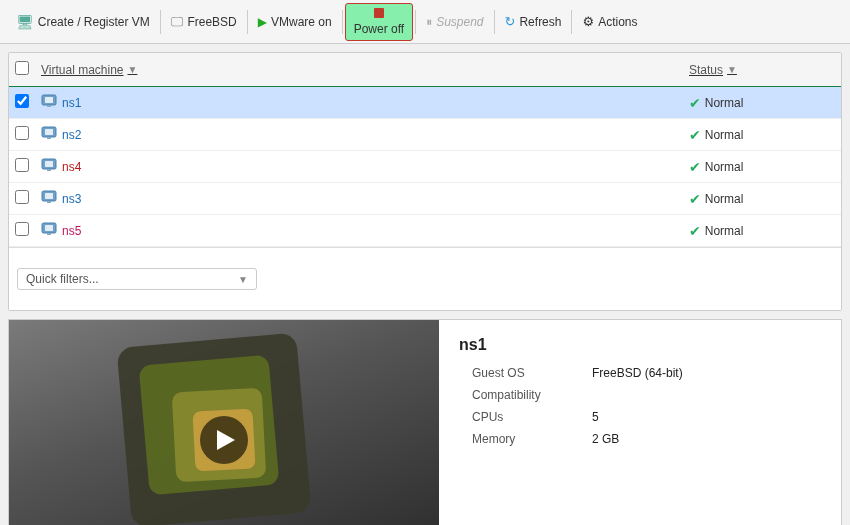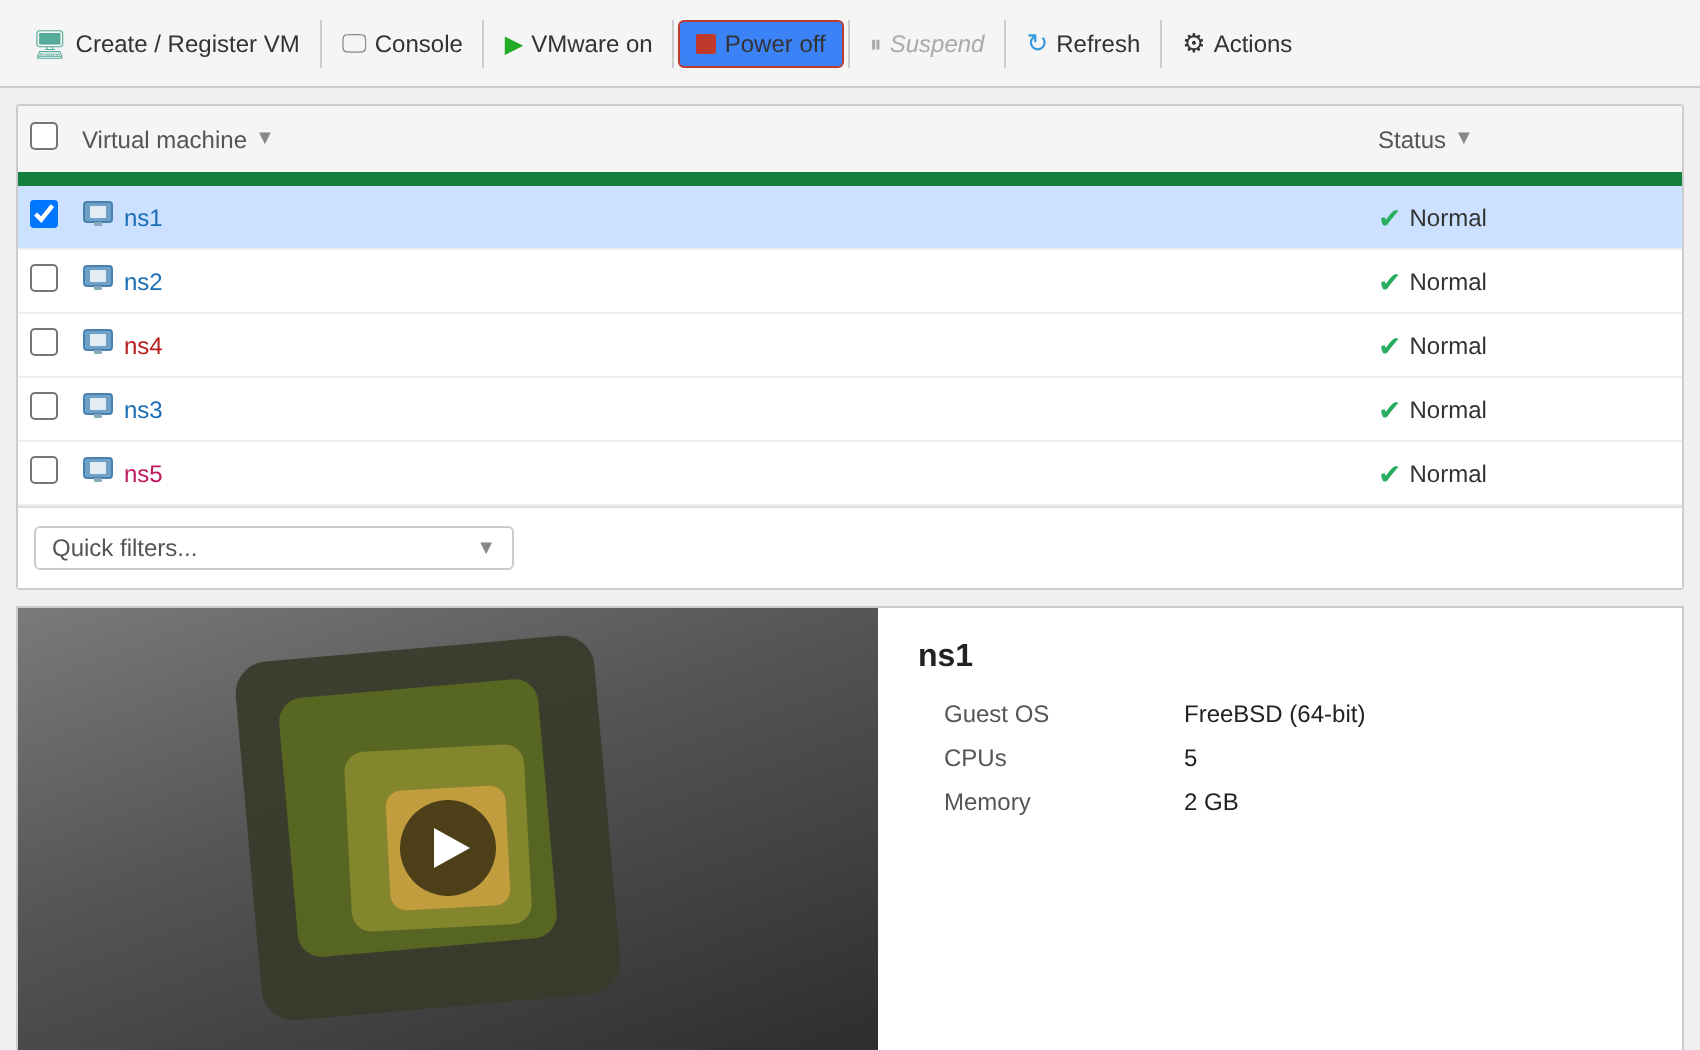--- a/index.html
+++ b/index.html
@@ -23,21 +23,22 @@
       background: none;
       border: none;
       cursor: pointer;
       font-size: 12px;
       color: #333;
       white-space: nowrap;
     }
     .toolbar-btn.active-btn {
       border: 1.5px solid #c0392b;
       border-radius: 3px;
-      background: #3b82f6;
+      background: #86efac;
+      flex-direction: column;
     }
     .toolbar-divider {
       width: 1px;
       height: 24px;
       background: #ccc;
       margin: 0 2px;
     }
     .icon-poweron { color: #2a2; font-size: 0; }
     .icon-poweron::before { content: '▶'; font-size: 12px; color: #2a2; }
     .icon-poweroff { display: inline-block; width: 10px; height: 10px; background: #c0392b; border-radius: 1px; }
@@ -48,21 +49,22 @@
       border: 1px solid #ccc;
       margin: 8px;
       border-radius: 2px;
     }
     .vm-table {
       width: 100%;
       border-collapse: collapse;
     }
     .vm-table thead tr {
       background: #f5f5f5;
-      border-bottom: 7px solid #15803d;
+      border-bottom: 1px solid #15803d;
+      text-decoration: underline;
     }
     .vm-table th {
       padding: 8px 6px;
       text-align: left;
       font-weight: normal;
       font-size: 12px;
       color: #555;
     }
     .vm-table th.vm-col { width: 100%; }
     .vm-table th.status-col { width: 158px; min-width: 158px; white-space: nowrap; }
@@ -85,21 +87,21 @@
 
     .vm-name-cell { display: flex; align-items: center; gap: 5px; }
 
     .status-cell { display: flex; align-items: center; gap: 4px; }
     .status-ok { color: #27ae60; font-size: 14px; }
 
     
     .quick-filters-row {
       display: flex;
       align-items: center;
-      padding: 9px 8px;
+      padding: 20px 8px;
       border-top: 1px solid #ddd;
       background: #fff;
     }
     .quick-filters-select {
       display: flex;
       align-items: center;
       gap: 4px;
       padding: 3px 8px;
       border: 1px solid #ccc;
       border-radius: 3px;
@@ -202,21 +204,21 @@
 <body>
 
 <div class="toolbar">
   <button class="toolbar-btn">
     <span style="color:#5a9;font-size:14px;">🖥</span>
     <span>Create / Register VM</span>
   </button>
   <div class="toolbar-divider"></div>
   <button class="toolbar-btn">
     <span style="font-size:13px;color:#888;">🖵</span>
-    <span>Console</span>
+    <span>FreeBSD</span>
   </button>
   <div class="toolbar-divider"></div>
   <button class="toolbar-btn">
     <span class="icon-poweron"></span>
     <span>VMware on</span>
   </button>
   <div class="toolbar-divider"></div>
   <button class="toolbar-btn active-btn">
     <span class="icon-poweroff"></span>
     <span>Power off</span>
@@ -403,20 +405,24 @@
   </div>
 
   <div class="vm-details">
     <div class="vm-details-title">ns1</div>
 
     <div class="detail-row">
       <span class="detail-label">Guest OS</span>
       <span class="detail-value">FreeBSD (64-bit)</span>
     </div>
     <div class="detail-row">
+      <span class="detail-label">Compatibility</span>
+      <span class="detail-value"></span>
+    </div>
+    <div class="detail-row">
       <span class="detail-label">CPUs</span>
       <span class="detail-value">5</span>
     </div>
     <div class="detail-row">
       <span class="detail-label">Memory</span>
       <span class="detail-value">2 GB</span>
     </div>
   </div>
 </div>
 

